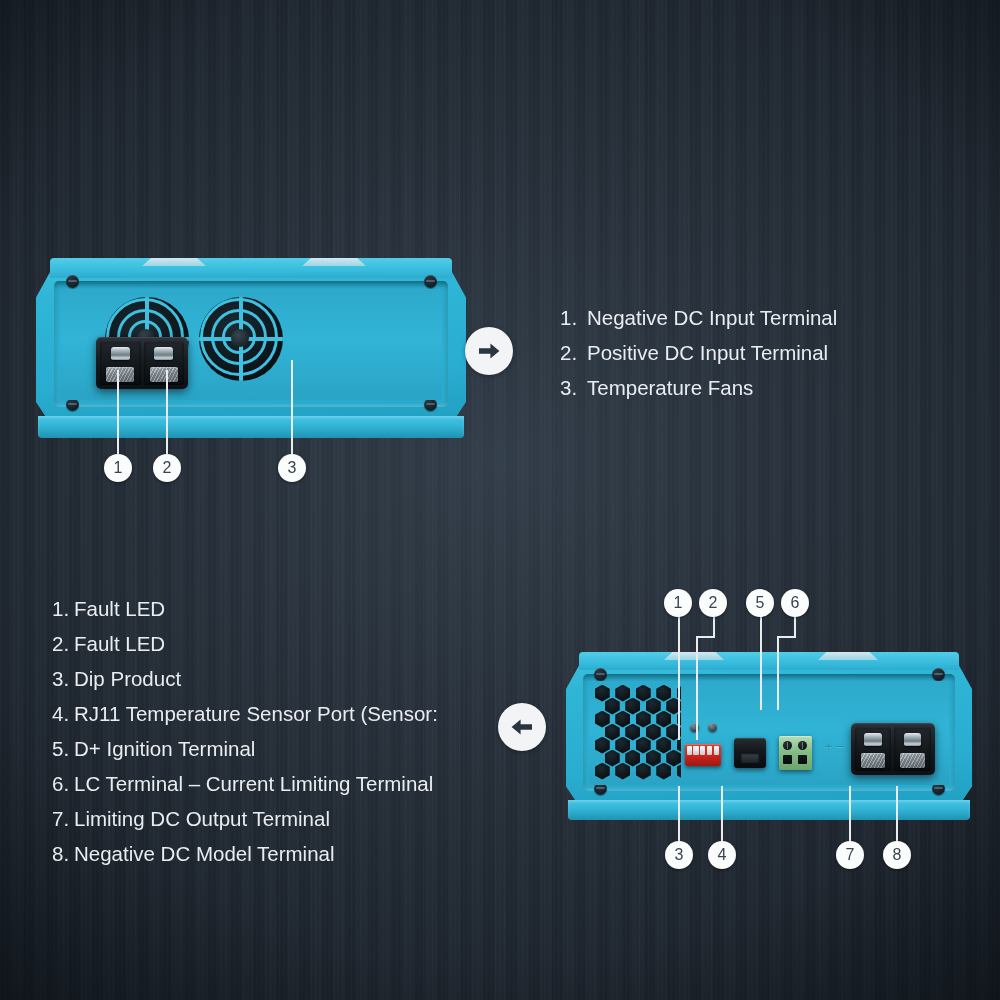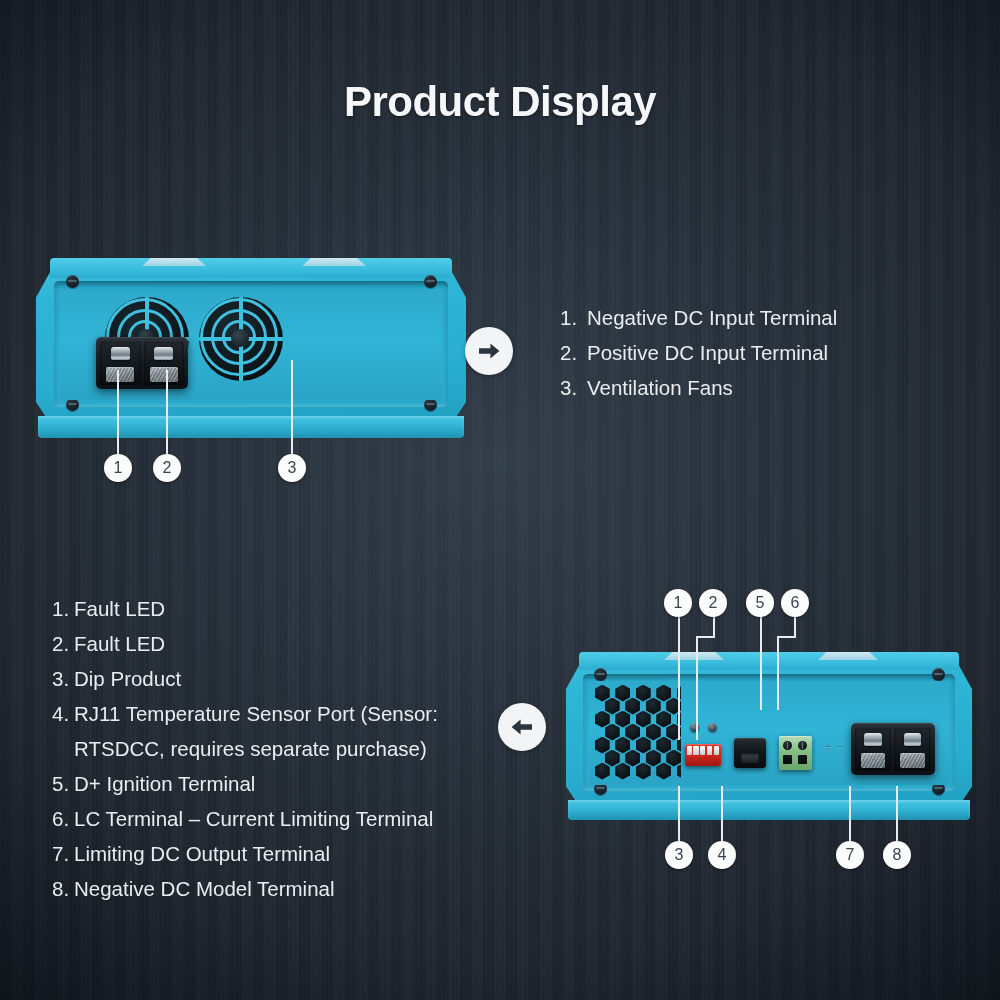--- a/index.html
+++ b/index.html
@@ -346,21 +346,20 @@
 </style>
 </head>
 <body>
 
 <div id="bg-base"></div>
 <div id="bg-grain"></div>
 <div id="bg-vignette"></div>
 
 <div id="page">
 
-  <div id="title">Product Display</div>
 
   <div class="unit" id="unit-top" style="left:36px; top:258px; width:430px; height:180px;">
     <div class="chassis"></div>
     <div class="chassis-inner"></div>
 
     <div class="top-rail"></div>
     <div class="notch" style="left:106px; width:64px;"></div>
     <div class="notch" style="left:266px; width:64px;"></div>
 
     <div class="screw" style="left:30px; top:17px;"></div>
@@ -421,21 +420,21 @@
     <div class="spec-row">
       <span class="spec-num">1.</span>
       <span class="spec-text">Negative DC Input Terminal</span>
     </div>
     <div class="spec-row">
       <span class="spec-num">2.</span>
       <span class="spec-text">Positive DC Input Terminal</span>
     </div>
     <div class="spec-row">
       <span class="spec-num">3.</span>
-      <span class="spec-text">Ventilation Fans</span>
+      <span class="spec-text">Temperature Fans</span>
     </div>
   </div>
 
   <div class="unit" id="unit-bottom" style="left:566px; top:652px; width:406px; height:168px;">
     <div class="chassis"></div>
     <div class="chassis-inner"></div>
 
     <div class="top-rail"></div>
     <div class="notch" style="left:98px; width:60px;"></div>
     <div class="notch" style="left:252px; width:60px;"></div>
@@ -664,23 +663,20 @@
     </div>
     <div class="spec-row">
       <span class="spec-num">3.</span>
       <span class="spec-text">Dip Product</span>
     </div>
     <div class="spec-row">
       <span class="spec-num">4.</span>
       <span class="spec-text">RJ11 Temperature Sensor Port (Sensor:</span>
     </div>
     <div class="spec-row">
-      <span class="spec-text cont">RTSDCC, requires separate purchase)</span>
-    </div>
-    <div class="spec-row">
       <span class="spec-num">5.</span>
       <span class="spec-text">D+ Ignition Terminal</span>
     </div>
     <div class="spec-row">
       <span class="spec-num">6.</span>
       <span class="spec-text">LC Terminal – Current Limiting Terminal</span>
     </div>
     <div class="spec-row">
       <span class="spec-num">7.</span>
       <span class="spec-text">Limiting DC Output Terminal</span>

